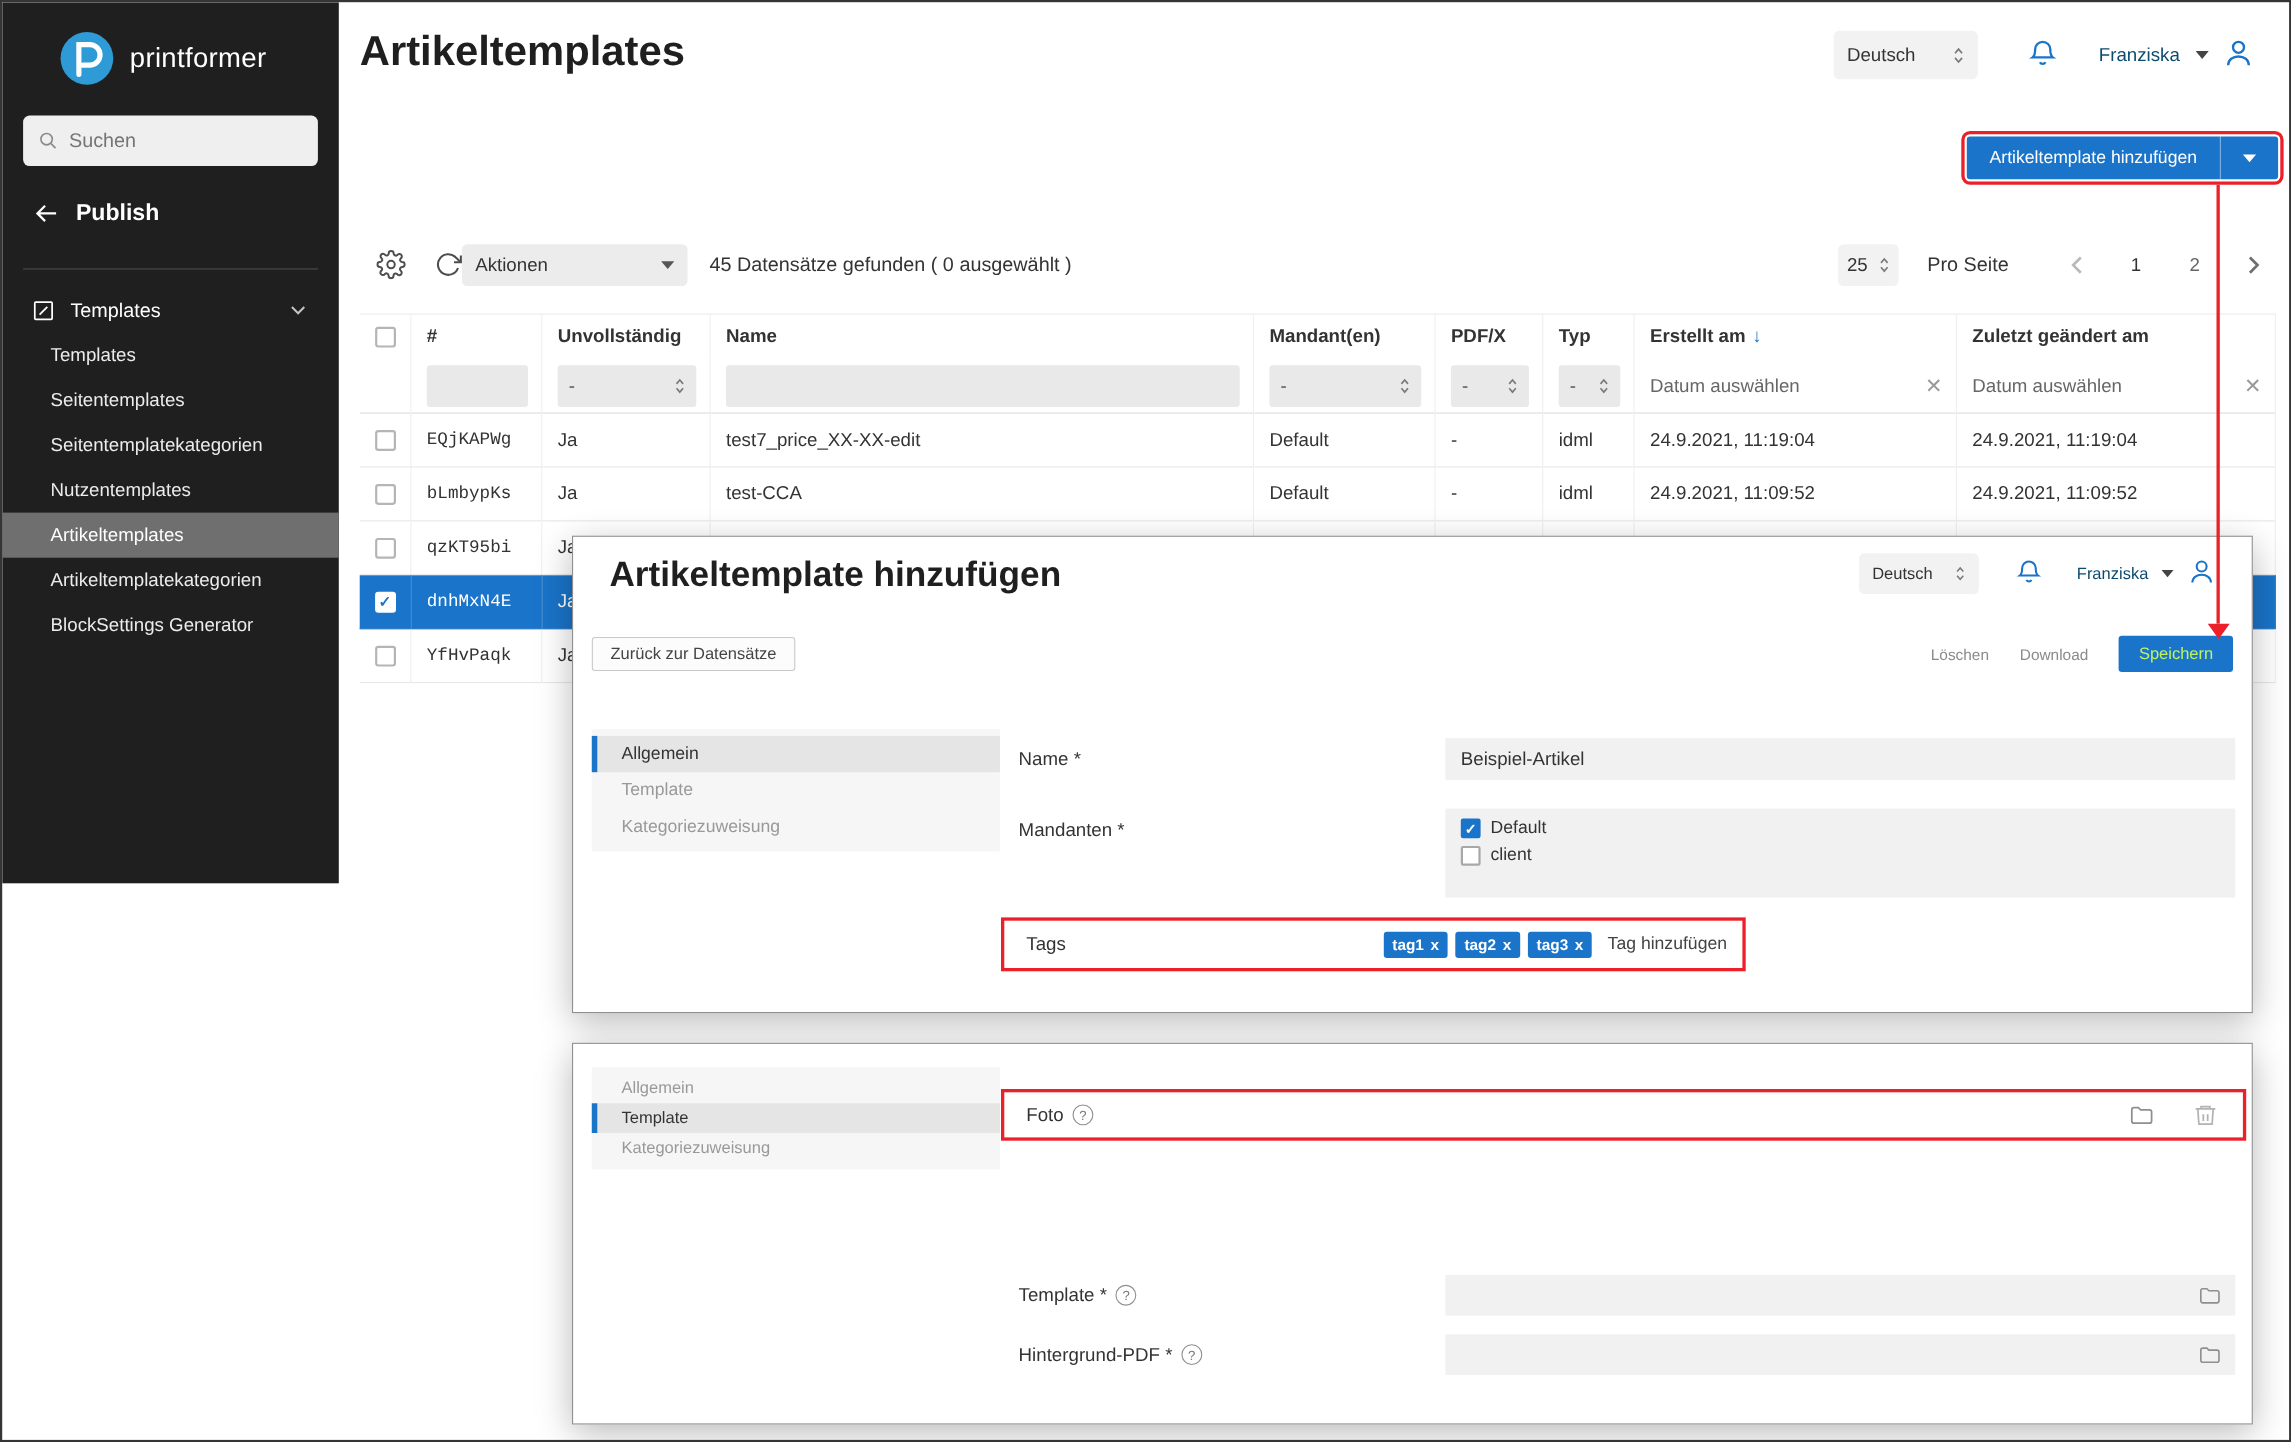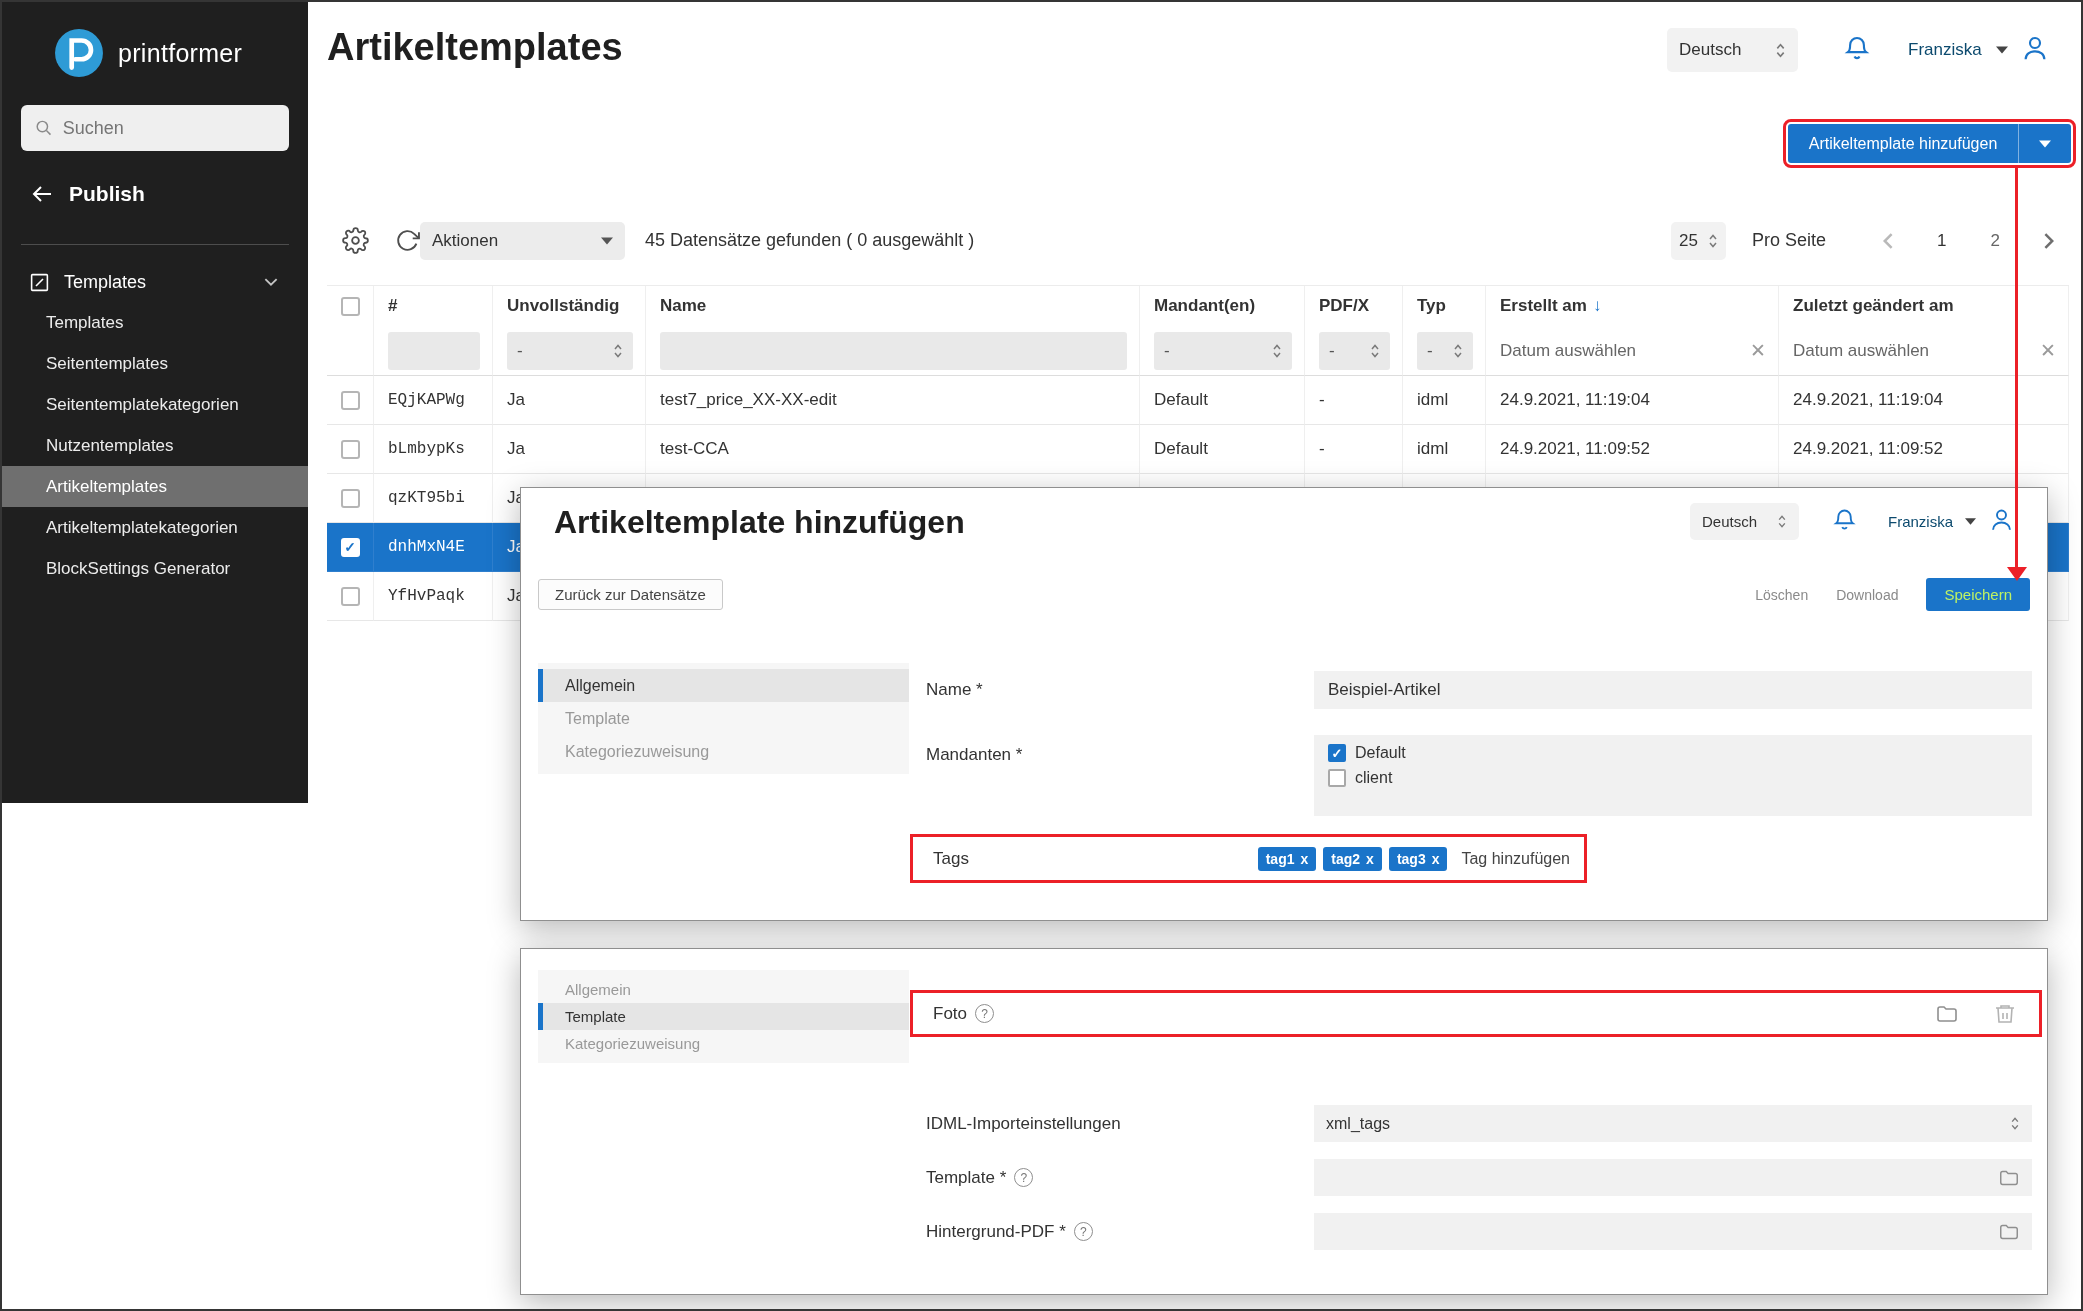--- a/index.html
+++ b/index.html
@@ -483,29 +483,20 @@
         </svg>
       </span>
       <span class="lite-icon" style="margin-left:34px">
         <svg width="24" height="24" viewBox="0 0 24 24" fill="none" stroke="currentColor" stroke-width="1.6">
           <path d="M3 6h18M8 6V4h8v2M19 6l-1 14H6L5 6M10 11v6M14 11v6"></path>
         </svg>
       </span>
     </div>
 
 
-    <div class="frow" style="top:156px;height:37px">
-      <span class="flabel">IDML-Importeinstellungen</span>
-      <div class="ctl-sel">
-        <span>xml_tags</span>
-        <svg width="10" height="15" viewBox="0 0 10 16">
-          <path d="M2 6l3-3.5L8 6M2 10l3 3.5L8 10" fill="none" stroke="#7a7a7a" stroke-width="1.5"></path>
-        </svg>
-      </div>
-    </div>
 
     <div class="frow" style="top:210px;height:37px">
       <span class="flabel">
         <span>Template *</span>
         <span class="q-icon">?</span>
       </span>
       <div class="ctl-file">
         <span class="gray-icon">
           <svg width="22" height="22" viewBox="0 0 24 24" fill="none" stroke="currentColor" stroke-width="1.6">
             <path d="M3 7a2 2 0 0 1 2-2h4l2 2h8a2 2 0 0 1 2 2v8a2 2 0 0 1-2 2H5a2 2 0 0 1-2-2z"></path>

